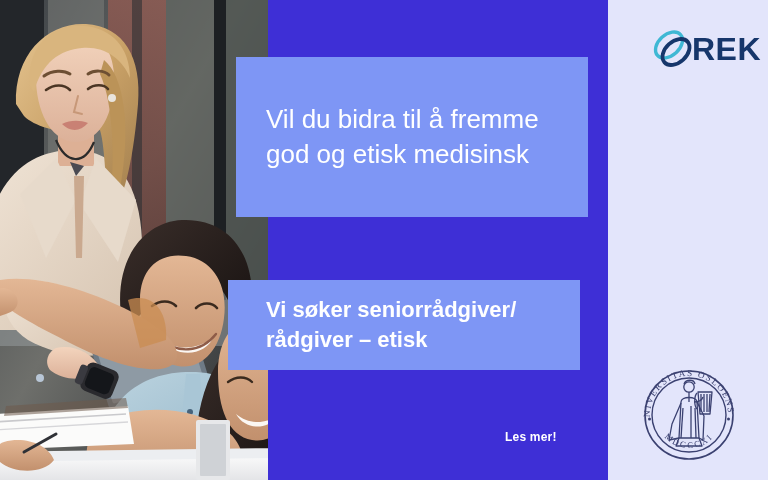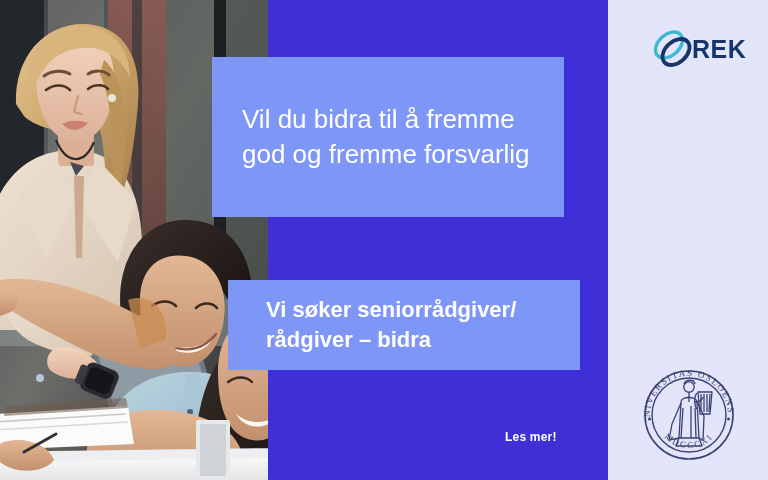--- a/index.html
+++ b/index.html
@@ -40,21 +40,21 @@
   .photo svg { display:block; width:268px; height:480px; }
 
   
   .card {
     position:absolute;
     background:#7E96F5;
     display:flex;
     align-items:center;
   }
   .card-headline {
-    left:212px; top:57px;
+    left:236px; top:57px;
     width:352px; height:160px;
     padding:0 0 0 30px;
   }
   .card-headline .txt {
     color:#FFFFFF;
     font-size:26px;
     line-height:35px;
     font-weight:400;
     letter-spacing:0px;
   }
@@ -84,21 +84,21 @@
   
   .rek-logo {
     position:absolute;
     left:650px; top:26px;
     width:95px; height:46px;
     display:flex; align-items:center;
   }
   .rek-mark { width:46px; height:46px; flex:none; }
   .rek-word {
     color:#16366B;
-    font-size:25px;
+    font-size:32px;
     font-weight:700;
     letter-spacing:0.5px;
     margin-left:-4px;
   }
 
   
   .uio-seal {
     position:absolute;
     left:636px; top:362px;
     width:106px; height:106px;
@@ -253,28 +253,28 @@
     </svg>
   </div>
 
   <div class="blue-field"></div>
 
   <div class="right-panel"></div>
 
   <div class="card card-headline">
     <div class="txt">
       <div>Vil du bidra til å fremme</div>
-      <div>god og fremme forsvarlig</div>
+      <div>god og etisk medisinsk</div>
     </div>
   </div>
 
   <div class="card card-role">
     <div class="txt">
       <div>Vi søker seniorrådgiver/</div>
-      <div>rådgiver – bidra</div>
+      <div>rådgiver – etisk</div>
     </div>
   </div>
 
   <div class="les-mer">Les mer!</div>
 
   <div class="rek-logo">
     <svg class="rek-mark" viewBox="0 0 46 46" aria-hidden="true">
       <ellipse cx="19" cy="19" rx="15.5" ry="10.5" transform="rotate(-42 19 19)" fill="none" stroke="#3FB8D4" stroke-width="3.4"></ellipse>
       <ellipse cx="26" cy="26" rx="15.5" ry="10.5" transform="rotate(-42 26 26)" fill="none" stroke="#16366B" stroke-width="3.8"></ellipse>
       <path d="M31.5 12.5 A15.5 10.5 0 0 1 36.2 19.6" transform="rotate(-42 26 26)" fill="none" stroke="#3FB8D4" stroke-width="3.4" stroke-linecap="round" opacity="0"></path>

